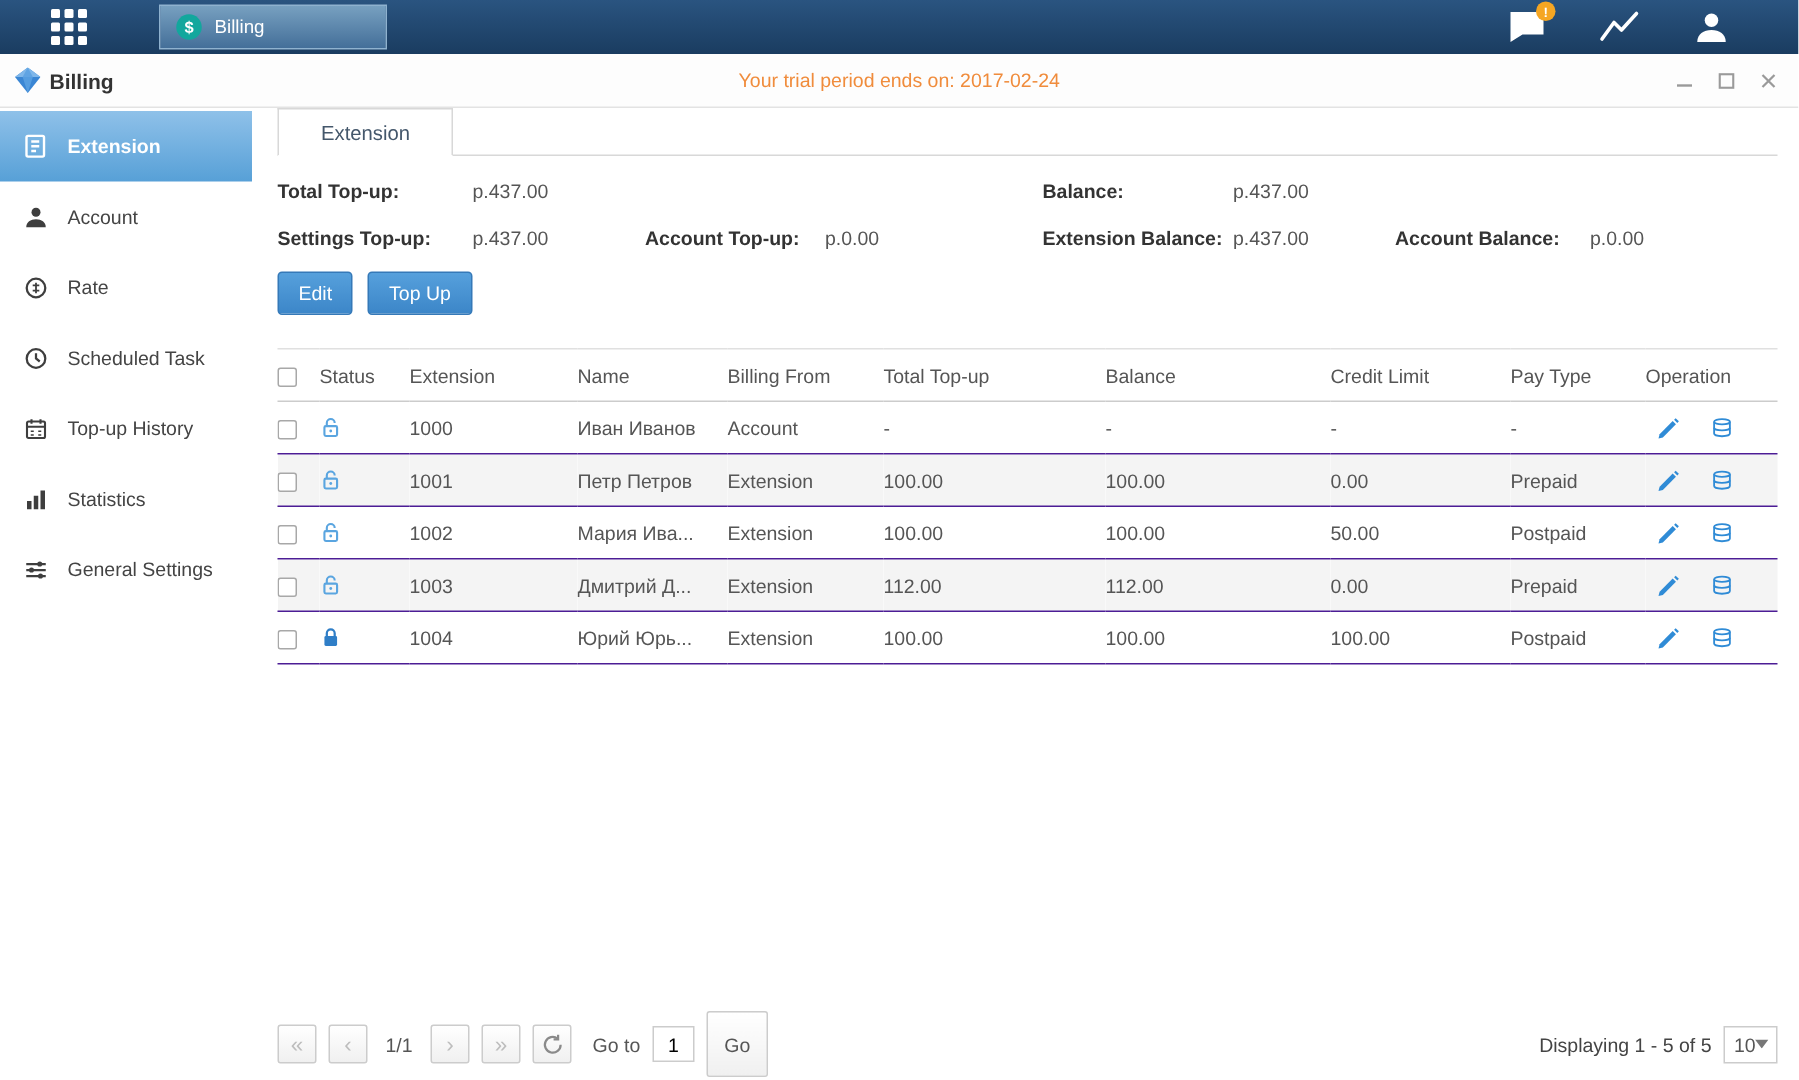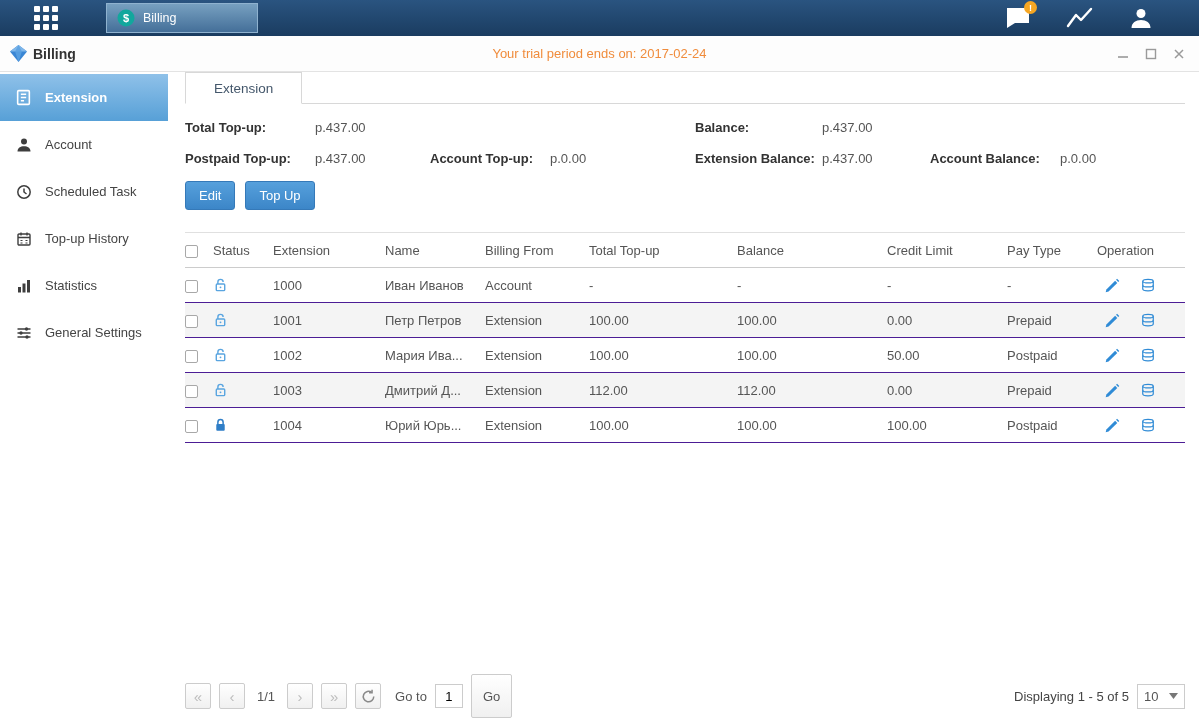--- a/index.html
+++ b/index.html
@@ -78,21 +78,21 @@
     background:linear-gradient(180deg,#ffffff,#f0f0f0); color:#bdbdbd; font-size:15px;
     display:flex; align-items:center; justify-content:center; cursor:pointer; }
   .page-ind { margin:0 4px; color:#555; }
   .goto-label { margin-left:6px; }
   .goto-input { width:28px; height:24px; border:1px solid #ccc; text-align:center;
     font-size:13px; font-family:inherit; }
   .go-btn { height:44px; padding:0 11px; border:1px solid #ccc; border-radius:2px;
     background:linear-gradient(180deg,#ffffff,#f0f0f0); font-size:13px; color:#555;
     cursor:pointer; font-family:inherit; }
   .display-info { margin-left:auto; color:#444; }
-  .page-size { width:48px; height:25px; border:1px solid #ccc; background:#fff;
+  .page-size { width:36px; height:25px; border:1px solid #ccc; background:#fff;
     display:flex; align-items:center; justify-content:space-between; padding:0 6px; cursor:pointer; }
 </style>
 </head>
 <body>
 
 <div class="window">
 
   <div class="topbar">
     <div class="app-grid">
         <svg width="28" height="28" viewBox="0 0 28 28">
@@ -194,20 +194,29 @@
               <circle cx="8" cy="4.5" r="3"></circle>
               <path d="M1.5 14.5c0-3.5 2.9-5.3 6.5-5.3s6.5 1.8 6.5 5.3z"></path>
             </svg>
           </span>
         <span>Account</span>
       </div>
       <div class="side-item">
         <span class="icon">
             <svg width="16" height="16" viewBox="0 0 16 16" fill="none" stroke="currentColor" stroke-width="1.5">
               <circle cx="8" cy="8" r="6.2"></circle>
+              <path d="M8 4.5v7M5.8 6.2h4.4M5.8 9.8h4.4" stroke-width="1.2"></path>
+            </svg>
+          </span>
+        <span>Rate</span>
+      </div>
+      <div class="side-item">
+        <span class="icon">
+            <svg width="16" height="16" viewBox="0 0 16 16" fill="none" stroke="currentColor" stroke-width="1.5">
+              <circle cx="8" cy="8" r="6.2"></circle>
               <path d="M8 4.5V8l2.5 2"></path>
             </svg>
           </span>
         <span>Scheduled Task</span>
       </div>
       <div class="side-item">
         <span class="icon">
             <svg width="16" height="16" viewBox="0 0 16 16" fill="none" stroke="currentColor" stroke-width="1.4">
               <rect x="2" y="3" width="12" height="11" rx="1"></rect>
               <path d="M2 6.5h12M5 1.5v3M11 1.5v3"></path>
@@ -244,21 +253,21 @@
         <div class="tab">
           <span>Extension</span>
         </div>
       </div>
 
       <div class="summary">
         <span class="s-label r1" style="left:0">Total Top-up:</span>
         <span class="s-value r1" style="left:130px">p.437.00</span>
         <span class="s-label r1" style="left:510px">Balance:</span>
         <span class="s-value r1" style="left:637px">p.437.00</span>
-        <span class="s-label r2" style="left:0">Postpaid Top-up:</span>
+        <span class="s-label r2" style="left:0">Settings Top-up:</span>
         <span class="s-value r2" style="left:130px">p.437.00</span>
         <span class="s-label r2" style="left:245px">Account Top-up:</span>
         <span class="s-value r2" style="left:365px">p.0.00</span>
         <span class="s-label r2" style="left:510px">Extension Balance:</span>
         <span class="s-value r2" style="left:637px">p.437.00</span>
         <span class="s-label r2" style="left:745px">Account Balance:</span>
         <span class="s-value r2" style="left:875px">p.0.00</span>
       </div>
 
       <div class="btns">

